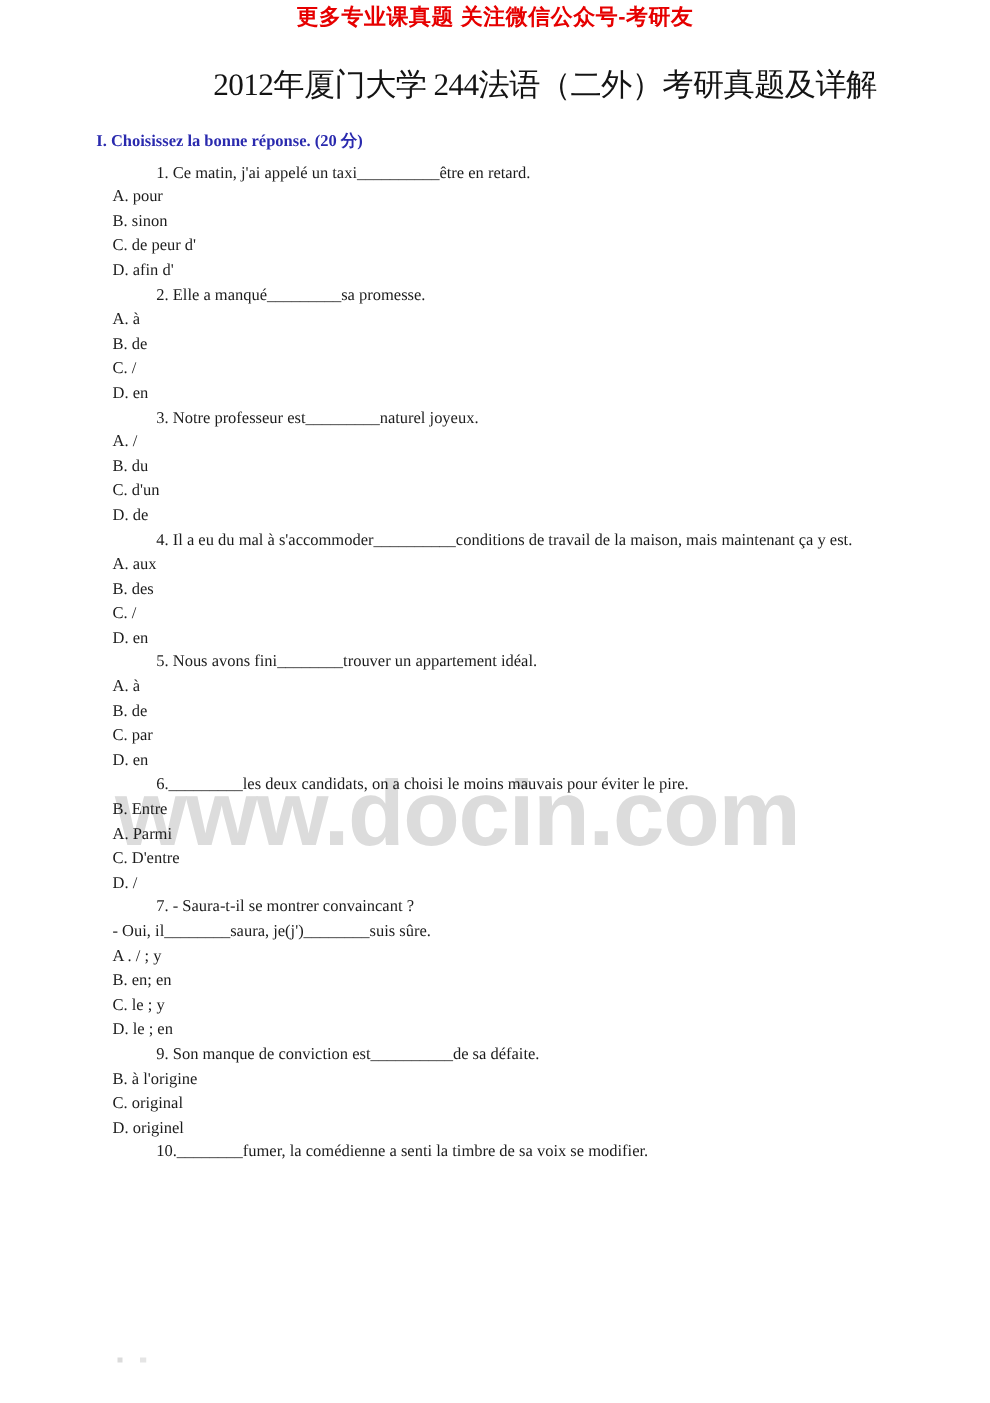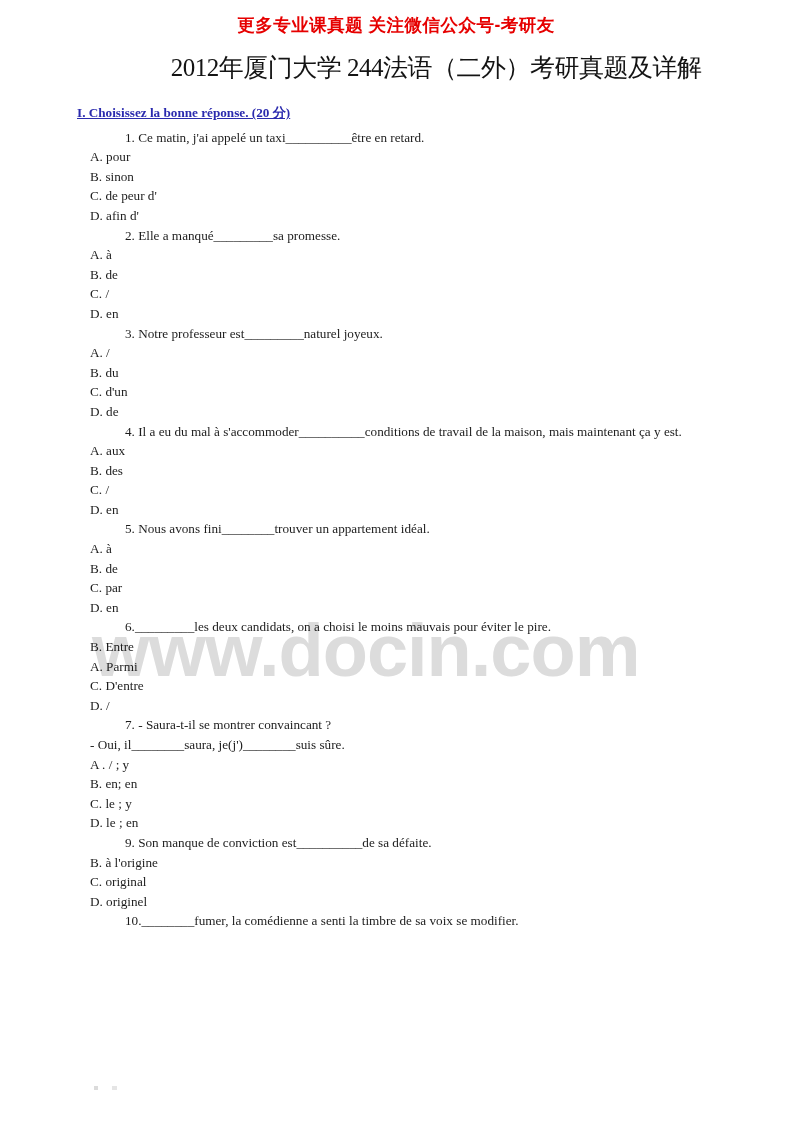--- a/index.html
+++ b/index.html
@@ -11,21 +11,21 @@
     position: relative;
     width: 792px;
     height: 1122px;
     background: #ffffff;
     overflow: hidden;
     font-family: "Liberation Serif", "DejaVu Serif", serif;
     color: var(--body-text, #1c1c1c);
   }
   .notice {
     position: absolute;
-    top: 13px;
+    top: 1px;
     left: 0;
     width: 100%;
     text-align: center;
     font-family: "Liberation Sans", "DejaVu Sans", sans-serif;
     font-weight: bold;
     font-size: 17.5px;
     letter-spacing: 0.5px;
     color: var(--notice-red, #e60000);
     z-index: 2;
   }
@@ -60,21 +60,20 @@
     top: 103px;
     width: 648px;
     font-size: 13.2px;
     line-height: 19.6px;
     z-index: 1;
   }
   .section-heading {
     color: var(--heading-blue, #2a2aae);
     font-weight: 600;
     margin-bottom: 5px;
-    text-decoration: underline;
   }
   .q-text {
     white-space: pre-wrap;
     margin-left: 48px;
   }
   .q-cont, .q-option {
     margin-left: 13px;
     white-space: pre-wrap;
   }
   .scan-artifact {

